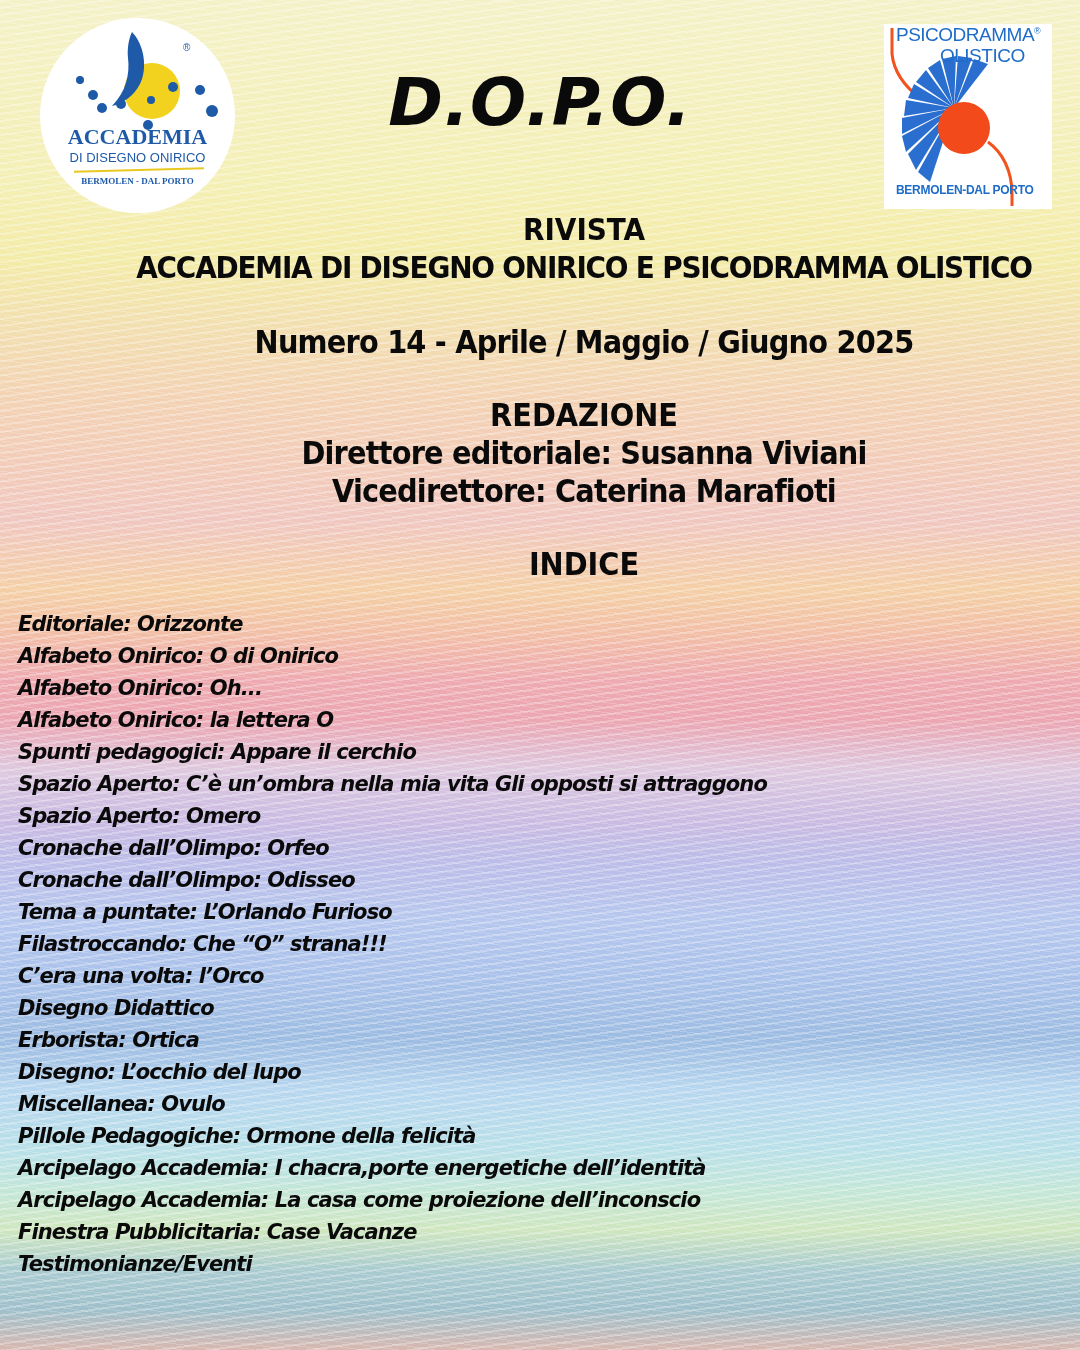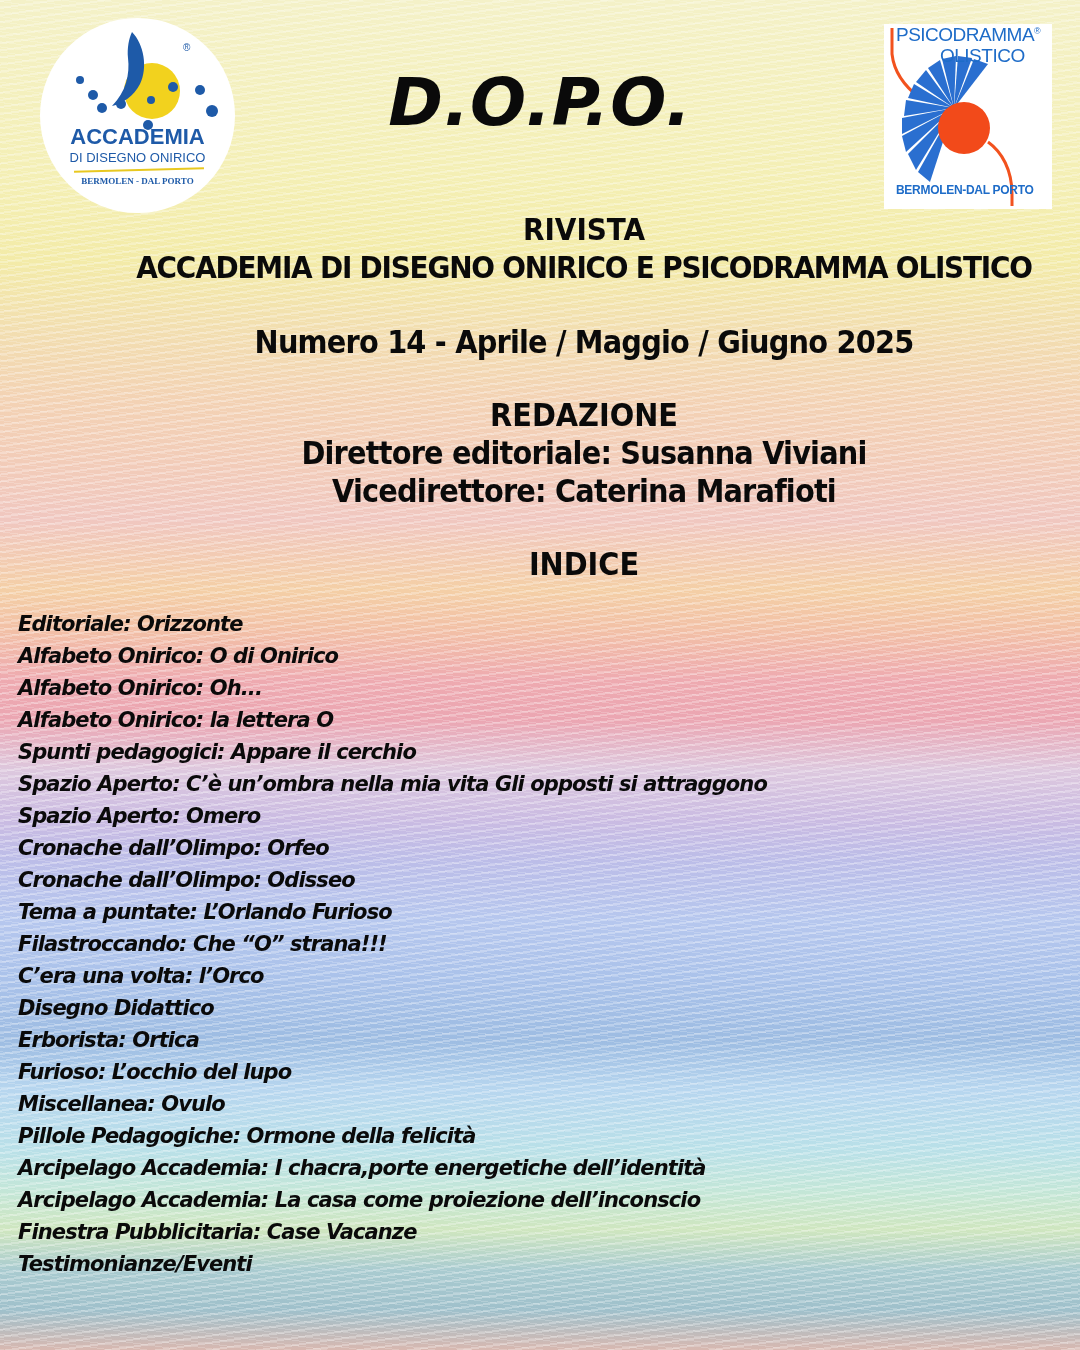--- a/index.html
+++ b/index.html
@@ -27,21 +27,21 @@
         repeating-linear-gradient(8deg, rgba(255,255,255,0.18) 0 1px, rgba(255,255,255,0) 1px 5px);
       mix-blend-mode: screen;
     }
     .logo-left {
       position: absolute; left: 40px; top: 18px; width: 195px; height: 195px;
       border-radius: 50%; background: #ffffff;
     }
     .logo-left svg { position: absolute; left: 0; top: 0; }
     .logo-left .t1 {
       position: absolute; left: 0; width: 195px; top: 106px; text-align: center;
-      font-family: Liberation Sans, sans-serif; font-weight: bold; color: #1e5aa8;
+      font-family: Liberation Serif, serif; font-weight: bold; color: #1e5aa8;
       font-size: 22px; letter-spacing: 0px;
     }
     .logo-left .t2 {
       position: absolute; left: 0; width: 195px; top: 132px; text-align: center;
       font-family: "Liberation Sans", sans-serif; color: #1e5aa8; font-size: 13px;
     }
     .logo-left .line {
       position: absolute; left: 34px; top: 151px; width: 130px; height: 2px;
       background: #e8c820; transform: rotate(-1.5deg);
     }
@@ -161,20 +161,20 @@
   <li>Spunti pedagogici: Appare il cerchio</li>
   <li>Spazio Aperto: C’è un’ombra nella mia vita Gli opposti si attraggono</li>
   <li>Spazio Aperto: Omero</li>
   <li>Cronache dall’Olimpo: Orfeo</li>
   <li>Cronache dall’Olimpo: Odisseo</li>
   <li>Tema a puntate: L’Orlando Furioso</li>
   <li>Filastroccando: Che “O” strana!!!</li>
   <li>C’era una volta: l’Orco</li>
   <li>Disegno Didattico</li>
   <li>Erborista: Ortica</li>
-  <li>Furioso: L’occhio del lupo</li>
+  <li>Disegno: L’occhio del lupo</li>
   <li>Miscellanea: Ovulo</li>
   <li>Pillole Pedagogiche: Ormone della felicità</li>
   <li>Arcipelago Accademia: I chacra,porte energetiche dell’identità</li>
   <li>Arcipelago Accademia: La casa come proiezione dell’inconscio</li>
   <li>Finestra Pubblicitaria: Case Vacanze</li>
   <li>Testimonianze/Eventi</li>
 </ul>
 
 </body></html>

